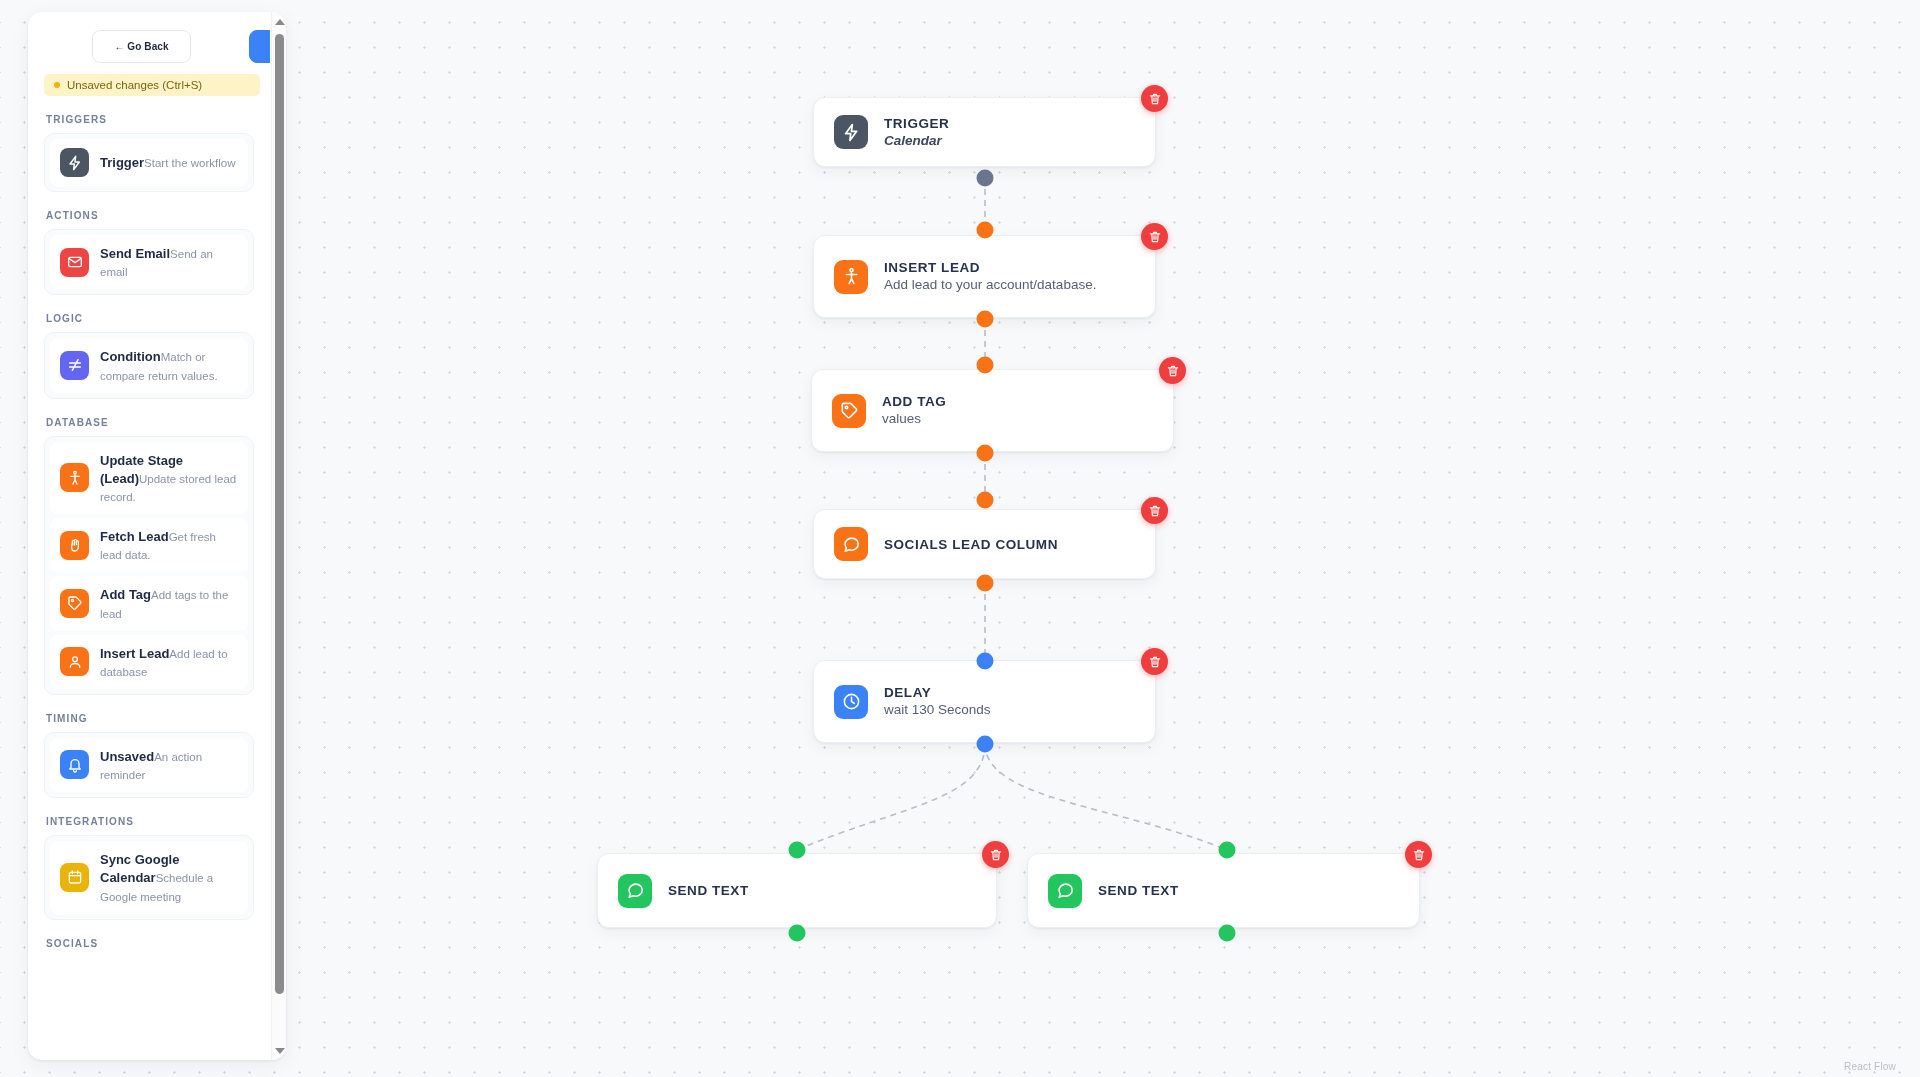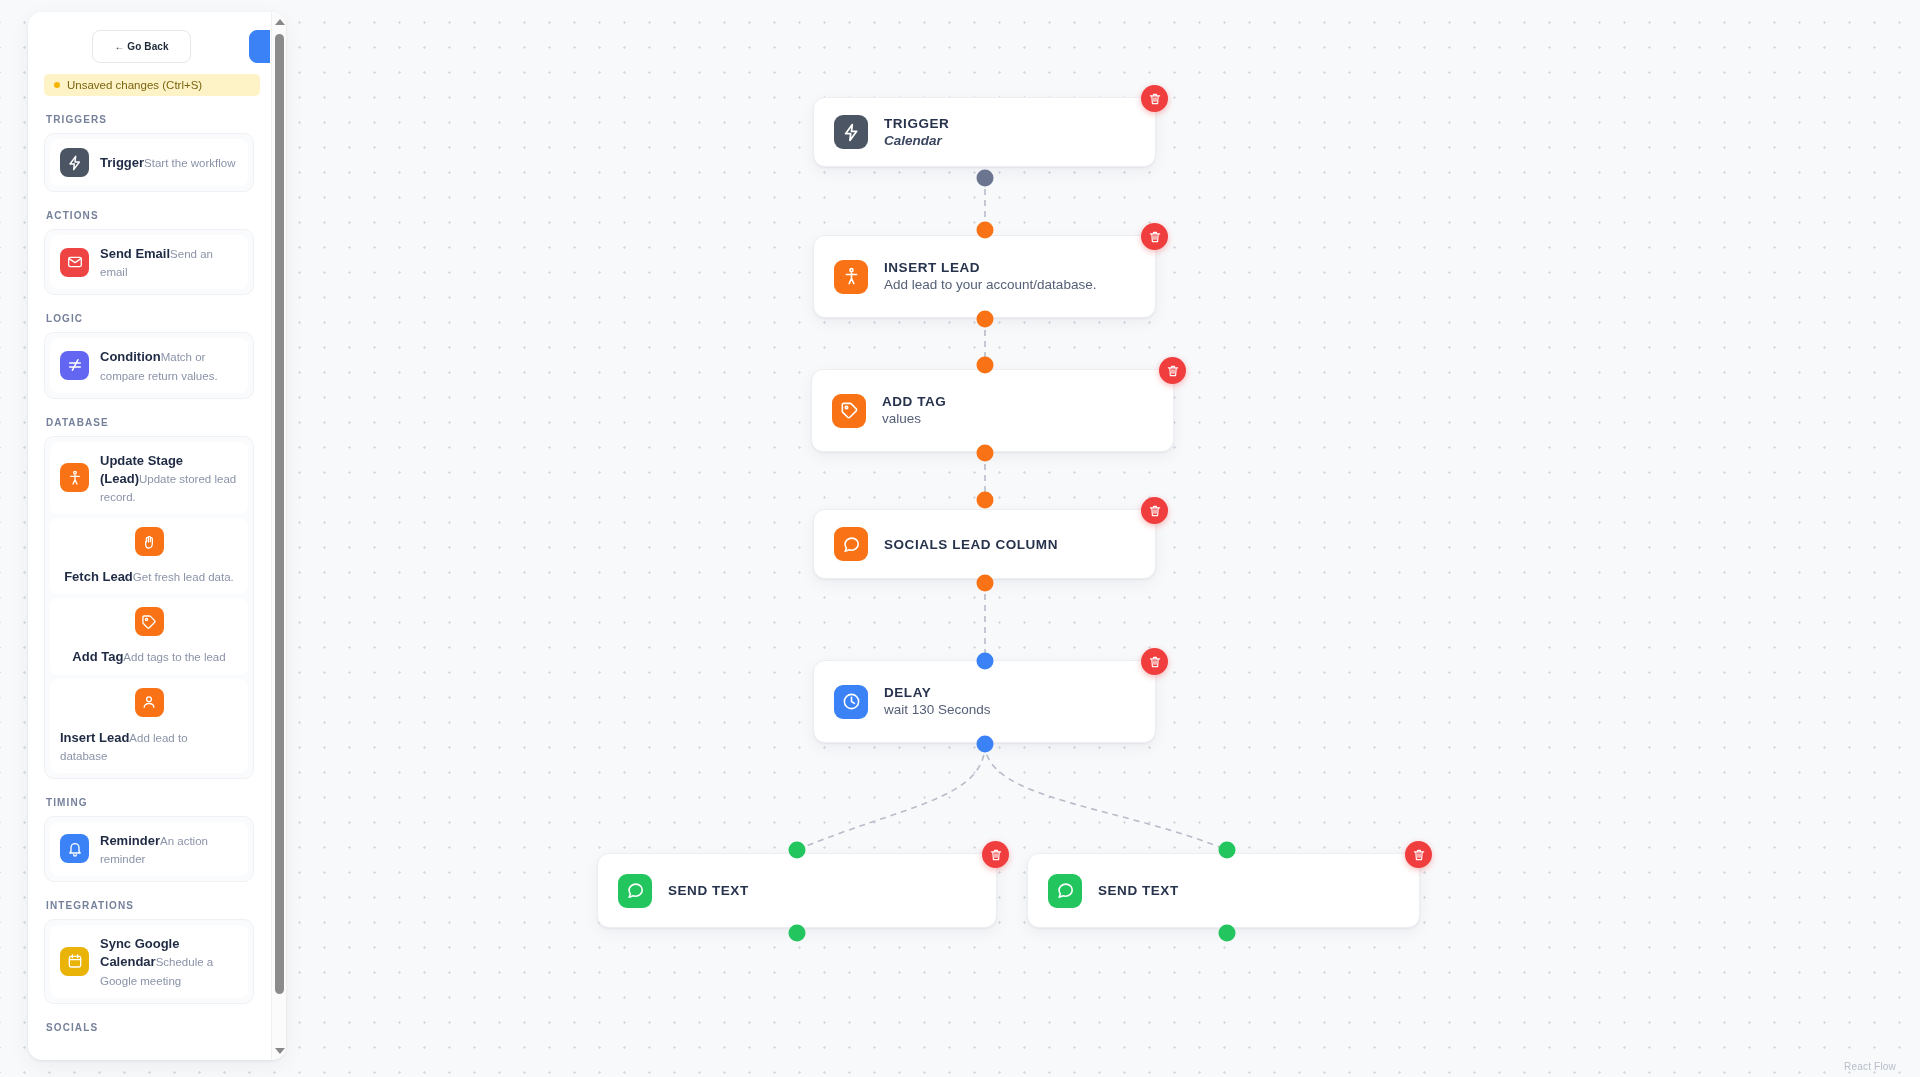--- a/index.html
+++ b/index.html
@@ -58,21 +58,21 @@
   }
   .group {
     background: #fafbfc; border: 1px solid #f0f1f4;
     border-radius: 10px; padding: 5px;
   }
   .item {
     background: #fff; border-radius: 8px;
     display: flex; align-items: center; gap: 11px;
     padding: 9px 10px; cursor: grab;
   }
-  .item + .item { margin-top: 4px; flex-direction: column; }
+  .item + .item { margin-top: 4px; }
   .ic {
     width: 29px; height: 29px; border-radius: 8px; flex: 0 0 29px;
     display: flex; align-items: center; justify-content: center; color: #fff;
   }
   .ic svg { width: 16px; height: 16px; display: block; }
   .it-txt { min-width: 0; }
   .it-name { font-size: 13px; font-weight: 700; color: #1f2a44; line-height: 1.25; }
   .it-desc { font-size: 11.5px; color: #8a93a8; line-height: 1.3; margin-top: 1px; }
 
   
@@ -231,21 +231,21 @@
           </div>
           <div class="sec-title">TIMING</div>
           <div class="group">
             <div class="item">
               <span class="ic" style="background:#3b82f6">
                 <svg viewBox="0 0 24 24" fill="none" stroke="currentColor" stroke-width="2" stroke-linecap="round" stroke-linejoin="round">
                   <path d="M18 15.5V10a6 6 0 10-12 0v5.5L4.2 18h15.6z"></path>
                   <path d="M10 20.5a2 2 0 004 0"></path>
                 </svg>
               </span>
-              <span class="it-txt"><span class="it-name">Reminder</span><span class="it-desc">An action reminder</span></span>
+              <span class="it-txt"><span class="it-name">Unsaved</span><span class="it-desc">An action reminder</span></span>
             </div>
           </div>
           <div class="sec-title">INTEGRATIONS</div>
           <div class="group">
             <div class="item">
               <span class="ic" style="background:#eab308">
                 <svg viewBox="0 0 24 24" fill="none" stroke="currentColor" stroke-width="2" stroke-linecap="round" stroke-linejoin="round">
                   <rect x="3.5" y="5" width="17" height="16" rx="2.5"></rect>
                   <path d="M3.5 10h17M8 3v4M16 3v4"></path>
                 </svg>

